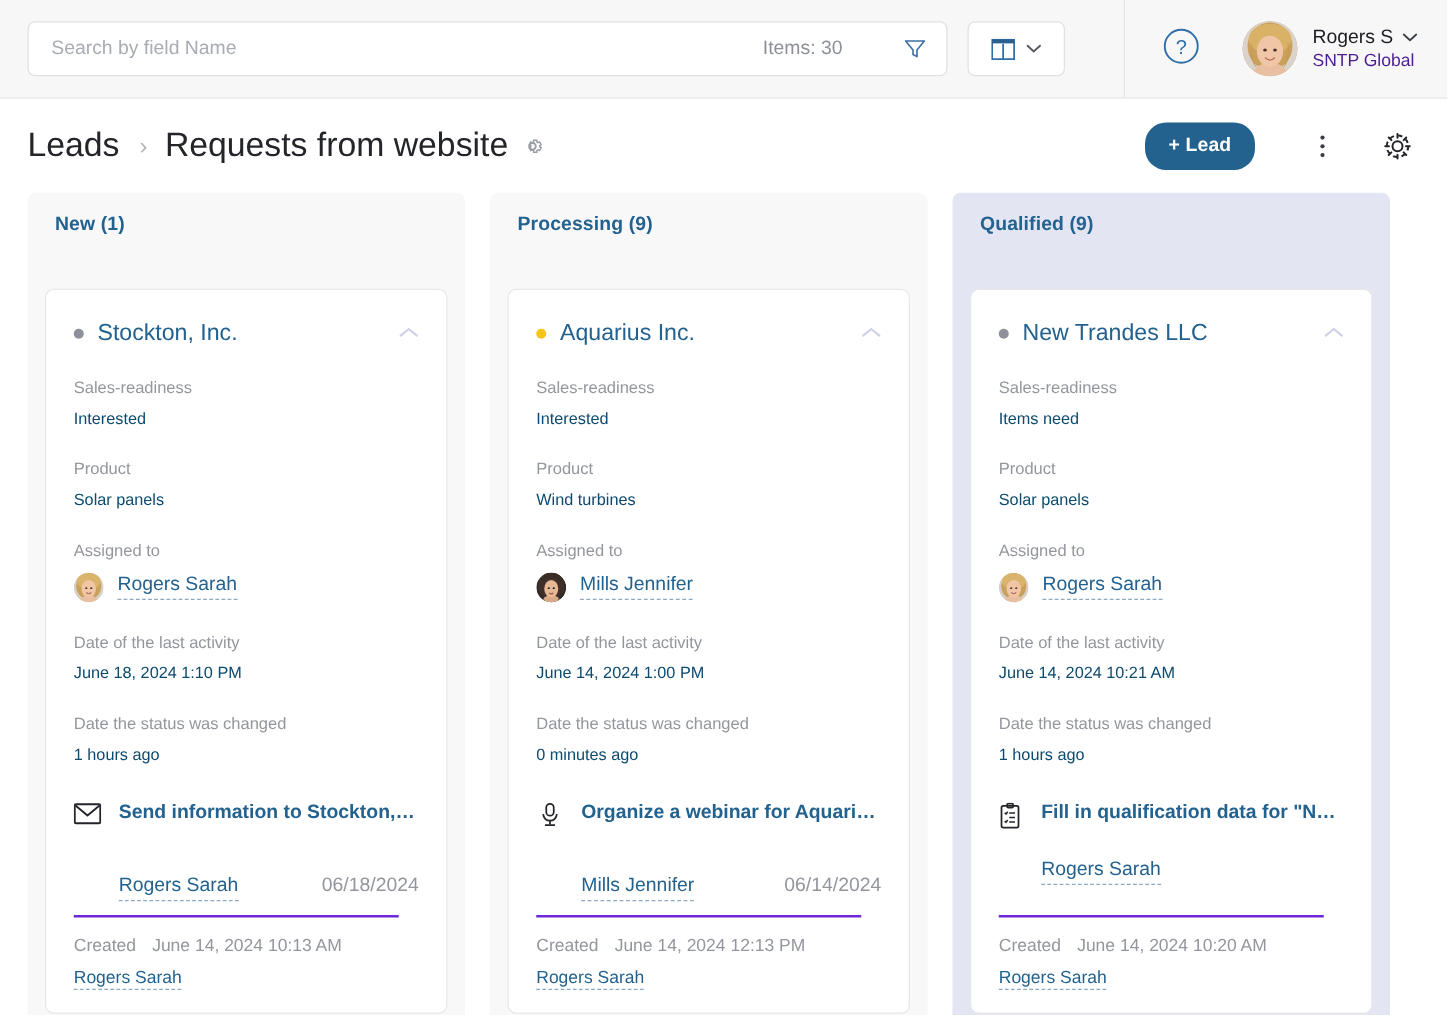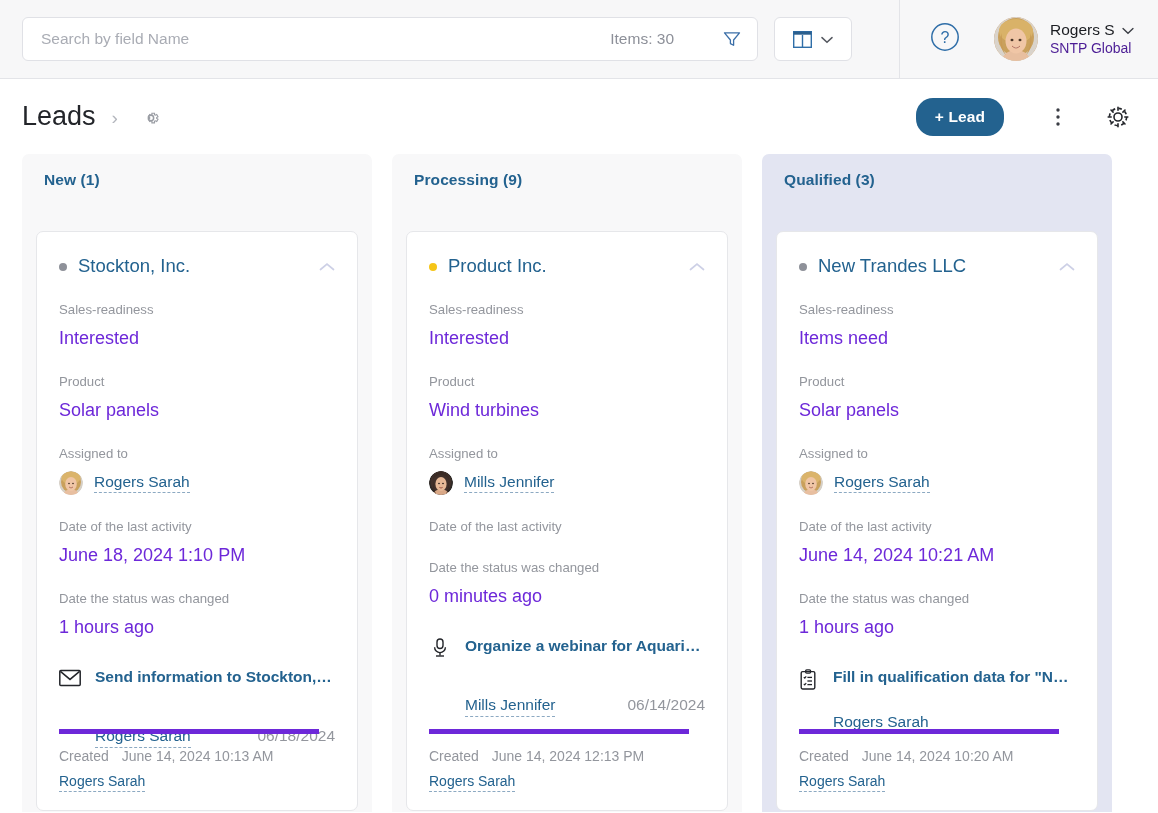--- a/index.html
+++ b/index.html
@@ -217,22 +217,22 @@
   }
 
   .field { margin-top: 23px; }
   .field:first-of-type { margin-top: 30px; }
   .field-label {
     font-size: 13.2px;
     color: #93969d;
     line-height: 1.35;
   }
   .field-value {
-    font-size: 18px;
-    color: #6d28d9;
+    font-size: 13px;
+    color: #0c4a6e;
     margin-top: 7px;
     line-height: 1.35;
   }
 
   .assignee-row {
     display: flex;
     align-items: center;
     gap: 11px;
     margin-top: 8px;
   }
@@ -287,21 +287,21 @@
     color: #93969d;
     white-space: nowrap;
     margin-left: 10px;
     margin-top: 32px;
   }
 
   .card-footer {
     position: absolute;
     left: 22px; right: 38px;
     bottom: 0;
-    border-top: 5px solid #6d28d9;
+    border-top: 2px solid #6d28d9;
     padding-top: 14px;
     padding-bottom: 18px;
   }
   .created-row {
     font-size: 14px;
     color: #93969d;
   }
   .created-row .created-date { margin-left: 9px; }
   .created-person {
     display: inline-block;
@@ -391,20 +391,21 @@
         </span>
       </div>
       <div class="user-org">SNTP Global</div>
     </div>
   </div>
 </div>
 
 <div class="titlerow">
   <span class="crumb-parent">Leads</span>
   <span class="crumb-sep">›</span>
+  <span class="crumb-current">Requests from website</span>
   <span class="title-gear">
     <svg width="20" height="20" viewBox="0 0 20 20">
       <path d="M10 6.6a3.4 3.4 0 100 6.8 3.4 3.4 0 000-6.8zm0 5.3a1.9 1.9 0 110-3.8 1.9 1.9 0 010 3.8z" fill="#9a9da4"></path>
       <path d="M17 11.2l-1.3-.7a5.9 5.9 0 000-1l1.3-.7-1.3-2.3-1.3.7a5.8 5.8 0 00-.9-.5V5.2h-2.6v1.5a5.8 5.8 0 00-.9.5L8.7 6.5 7.4 8.8l1.3.7a5.9 5.9 0 000 1l-1.3.7 1.3 2.3 1.3-.7a5.8 5.8 0 00.9.5v1.5h2.6v-1.5a5.8 5.8 0 00.9-.5l1.3.7L17 11.2z" fill="none" stroke="#9a9da4" stroke-width="1.15"></path>
     </svg>
   </span>
 
   <div class="title-actions">
     <button class="lead-btn">+ Lead</button>
     <span class="icon-btn dots-btn">
@@ -511,21 +512,21 @@
       </div>
     </div>
   </div>
 
   <div class="column col-plain">
     <div class="col-title">Processing (9)</div>
 
     <div class="card">
       <div class="card-head">
         <span class="status-dot" style="background:#f5c518"></span>
-        <span class="card-title">Product Inc.</span>
+        <span class="card-title">Aquarius Inc.</span>
         <span class="collapse-ico">
           <svg width="16" height="10" viewBox="0 0 16 10">
             <path d="M1.5 7.5L8 2.2l6.5 5.3" fill="none" stroke="#cdd0e6" stroke-width="1.7" stroke-linecap="round"></path>
           </svg>
         </span>
       </div>
 
       <div class="field">
         <div class="field-label">Sales-readiness</div>
         <div class="field-value">Interested</div>
@@ -559,20 +560,21 @@
                 <path d="M10.4 16.4q1.6 1.3 3.2 0" fill="none" stroke="#9c5245" stroke-width="1"></path>
               </g>
             </svg>
           </span>
           <span class="person-link">Mills Jennifer</span>
         </div>
       </div>
 
       <div class="field">
         <div class="field-label">Date of the last activity</div>
+        <div class="field-value">June 14, 2024 1:00 PM</div>
       </div>
 
       <div class="field">
         <div class="field-label">Date the status was changed</div>
         <div class="field-value">0 minutes ago</div>
       </div>
 
       <div class="task-block">
         <span class="task-ico">
           <svg width="22" height="20" viewBox="0 0 22 20">
@@ -595,21 +597,21 @@
         <div class="created-row">
           <span>Created</span>
           <span class="created-date">June 14, 2024 12:13 PM</span>
         </div>
         <span class="created-person">Rogers Sarah</span>
       </div>
     </div>
   </div>
 
   <div class="column col-highlight">
-    <div class="col-title">Qualified (3)</div>
+    <div class="col-title">Qualified (9)</div>
 
     <div class="card">
       <div class="card-head">
         <span class="status-dot" style="background:#8e9199"></span>
         <span class="card-title">New Trandes LLC</span>
         <span class="collapse-ico">
           <svg width="16" height="10" viewBox="0 0 16 10">
             <path d="M1.5 7.5L8 2.2l6.5 5.3" fill="none" stroke="#cdd0e6" stroke-width="1.7" stroke-linecap="round"></path>
           </svg>
         </span>

